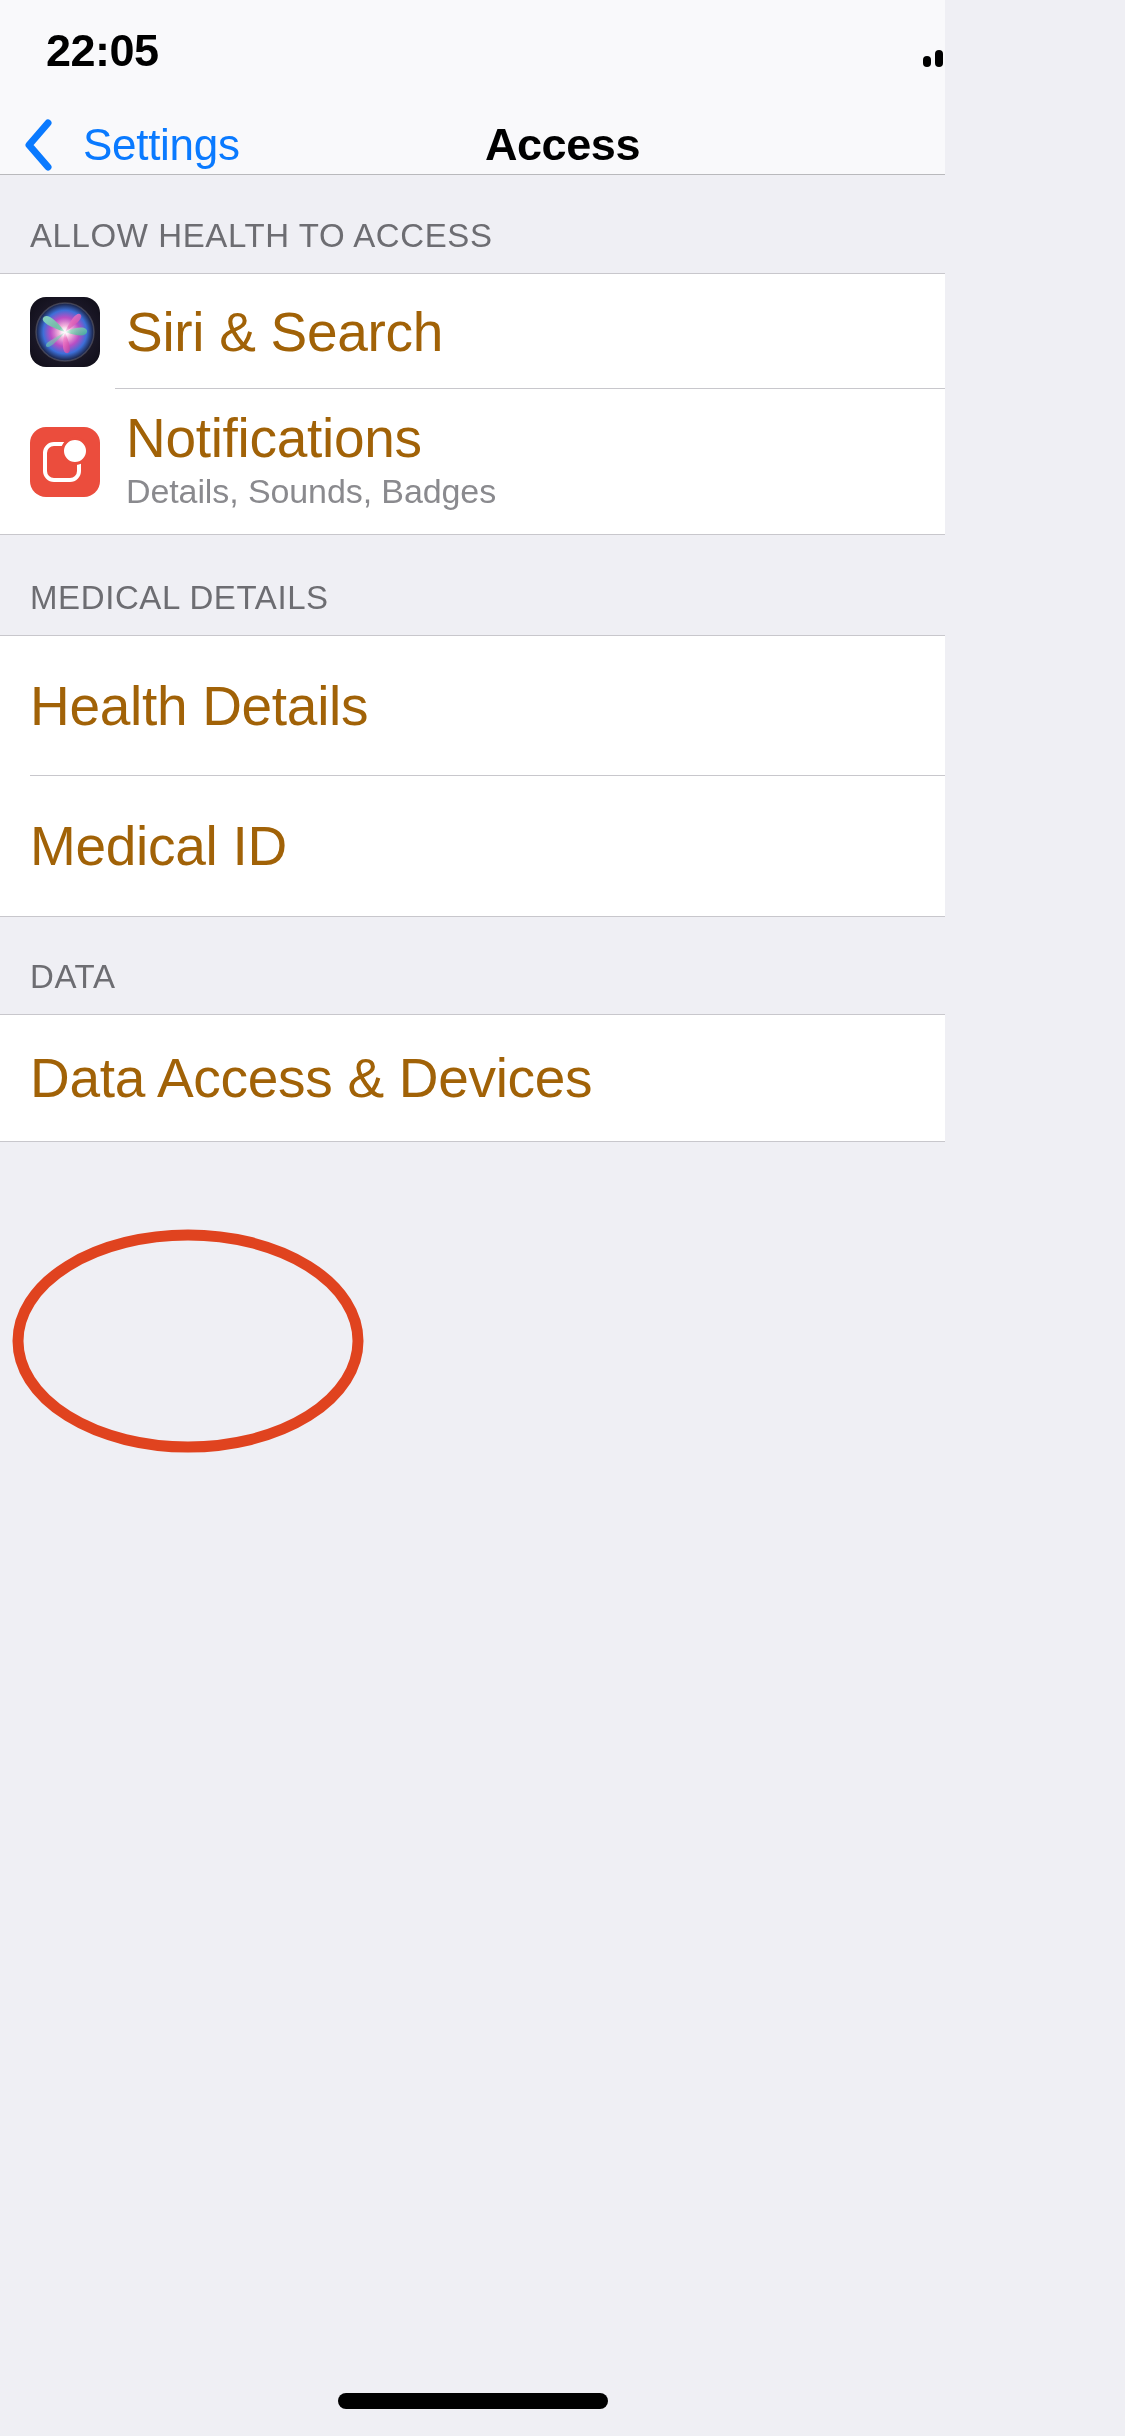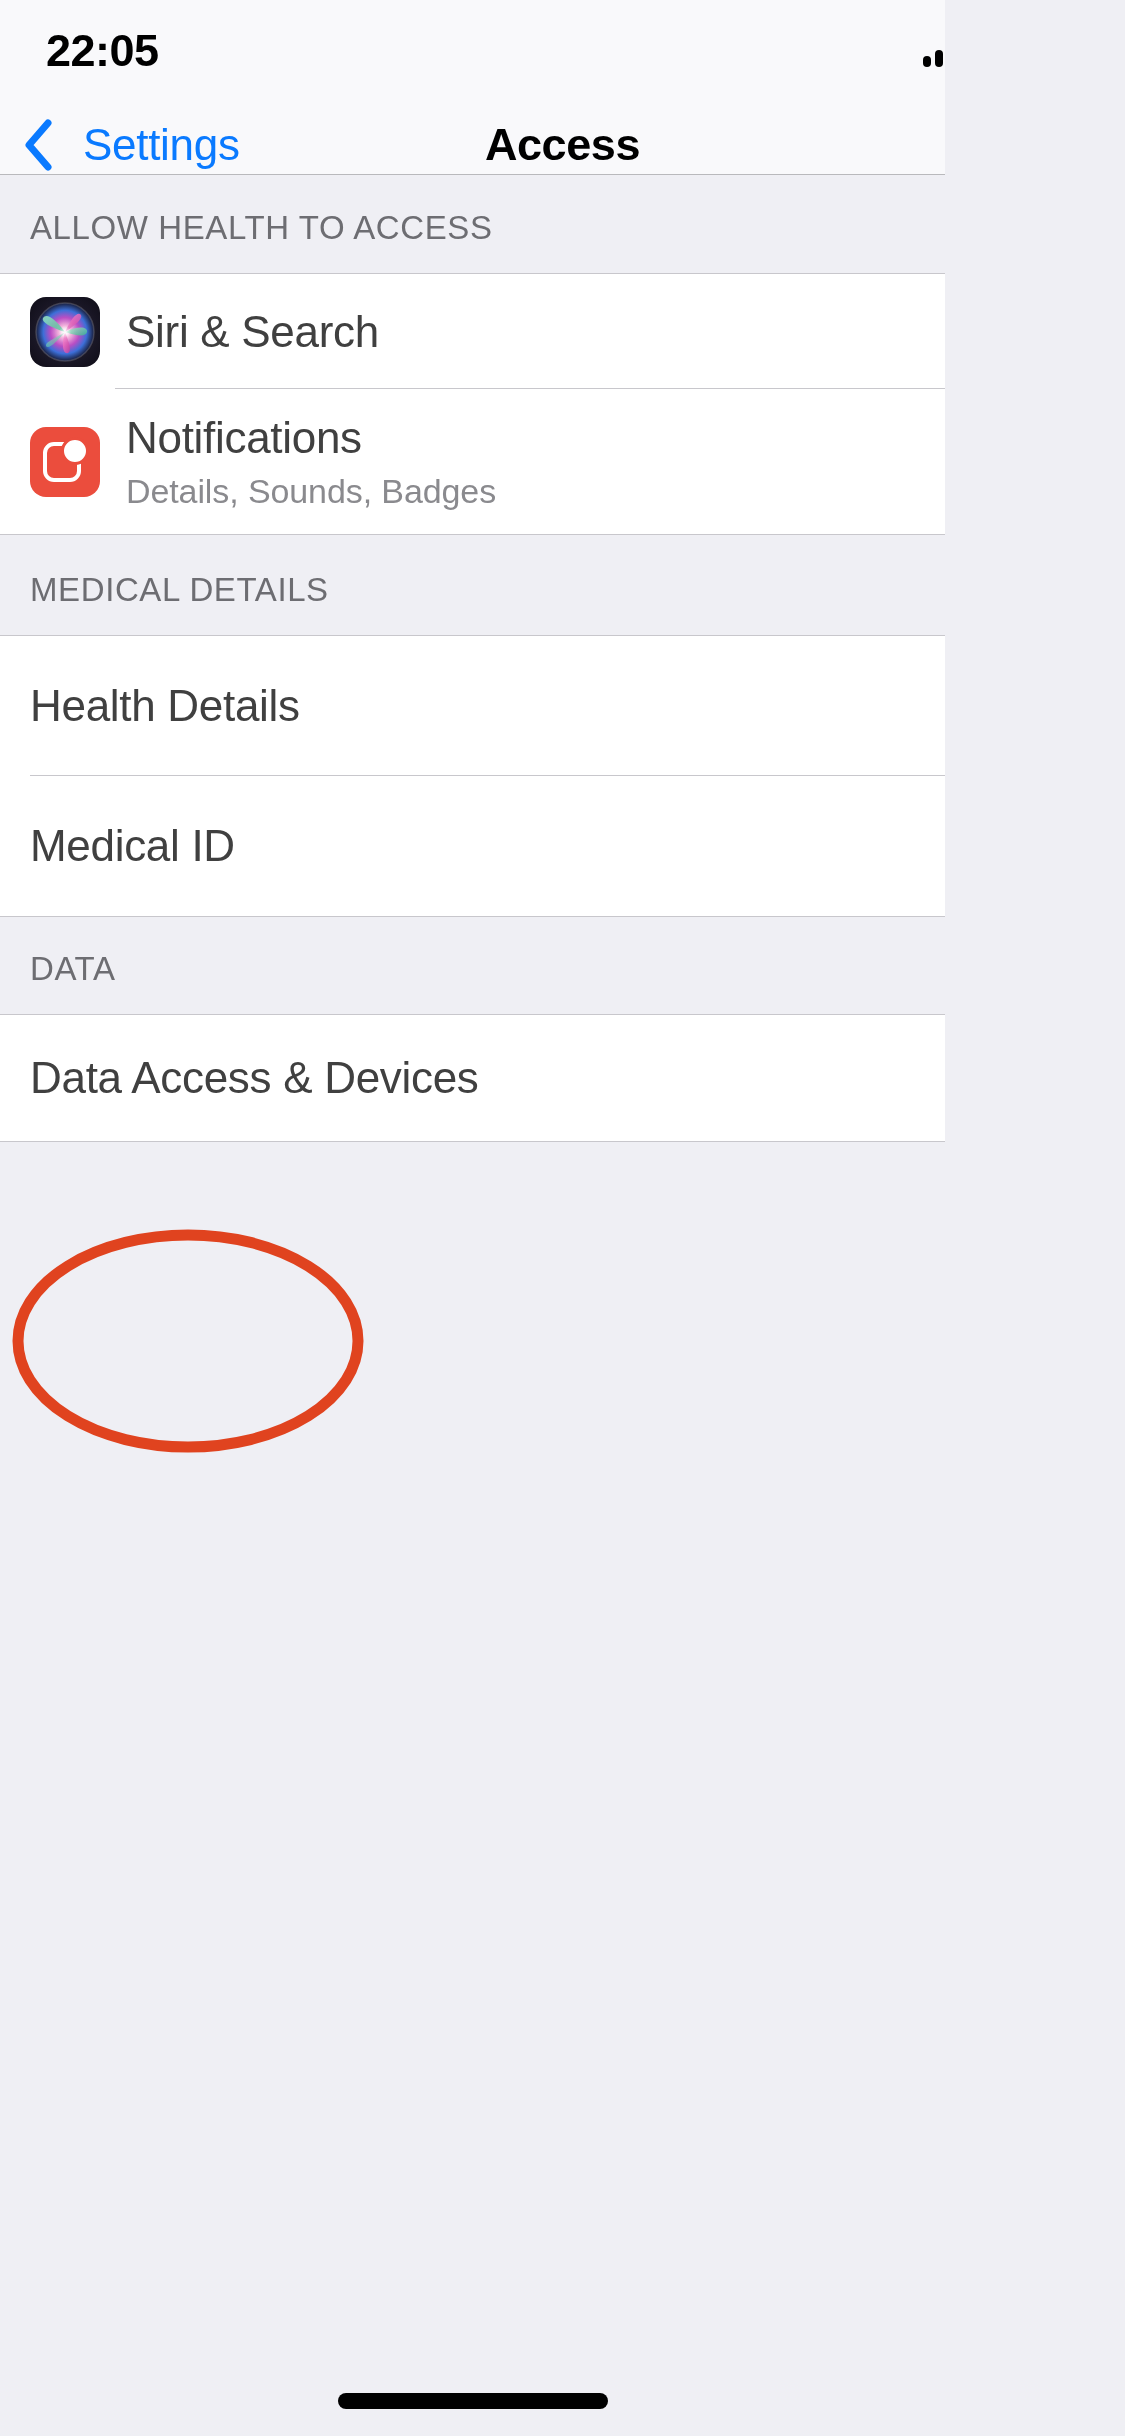--- a/index.html
+++ b/index.html
@@ -146,21 +146,21 @@
     top: 176px; left: 0;
     width: 1125px;
     bottom: 0;
     background: #EFEFF4;
   }
 
   .section-header {
     font-size: 33px;
     color: #6D6D72;
     letter-spacing: 0.6px;
-    padding: 0 0 26px 30px;
+    padding: 0 0 18px 30px;
     display: flex;
     align-items: flex-end;
     background: #EFEFF4;
   }
   .section-header.h1 { height: 97px; }
   .section-header.h2 { height: 100px; }
   .section-header.h3 { height: 97px; }
 
   .group {
     background: #FFFFFF;
@@ -227,22 +227,22 @@
     width: 22px;
     height: 22px;
     border-radius: 50%;
     background: #FFFFFF;
     border: 3px solid #EB4D3D;
     box-sizing: content-box;
   }
 
   .row-text { flex: 1 1 auto; min-width: 0; }
   .row-title {
-    font-size: 44px;
-    color: #404040;
+    font-size: 55px;
+    color: #a16207;
     letter-spacing: -0.3px;
     line-height: 52px;
   }
   .row-sub {
     font-size: 34px;
     color: #8A8A8E;
     letter-spacing: -0.1px;
     line-height: 42px;
     margin-top: 6px;
   }

